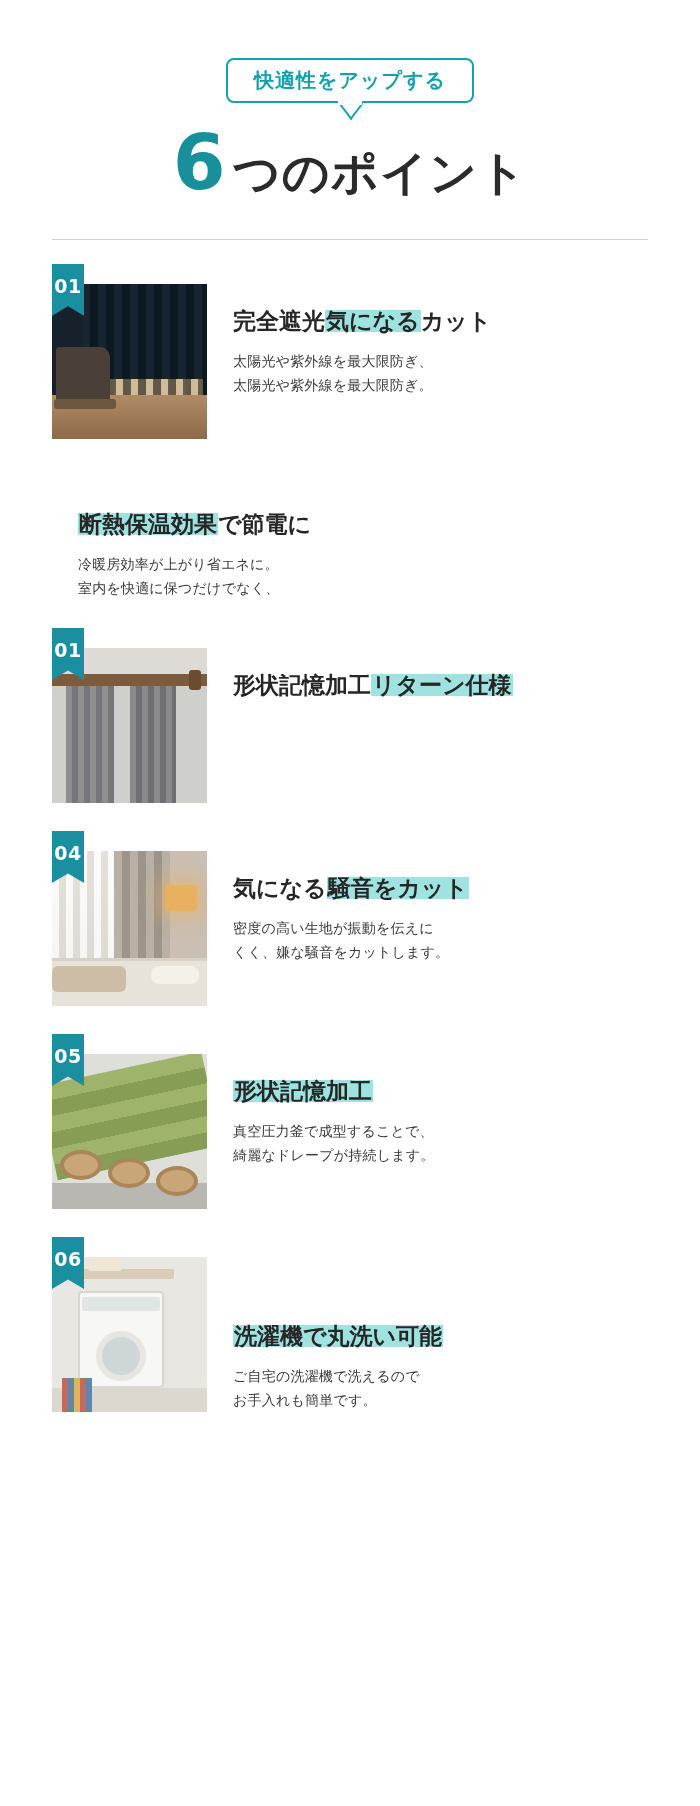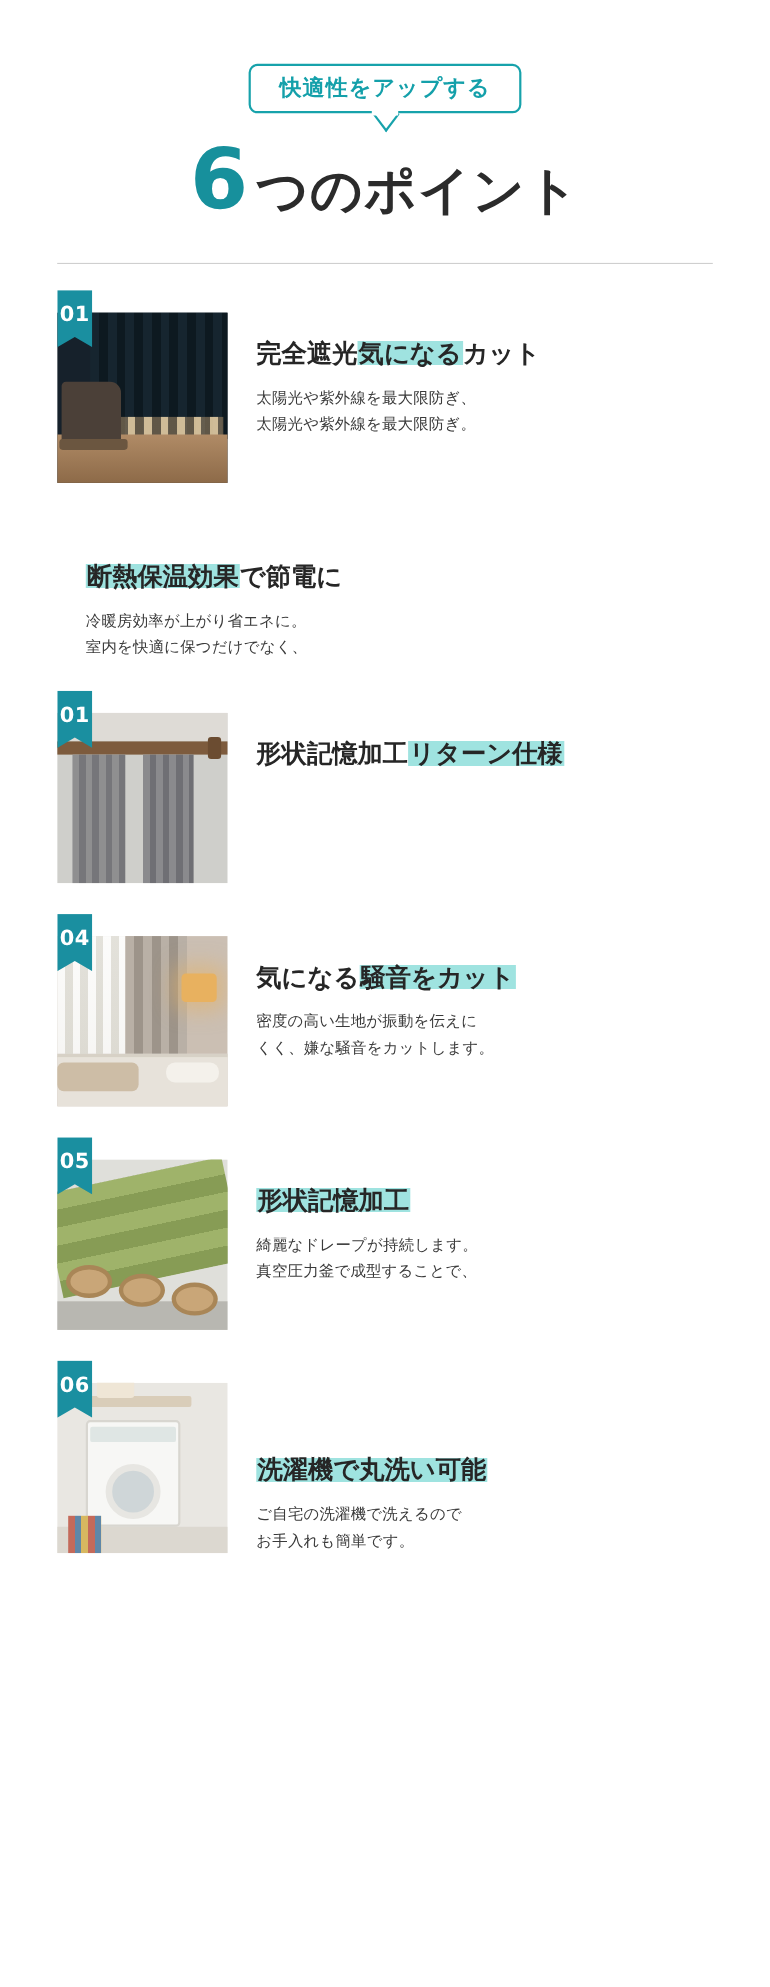--- a/index.html
+++ b/index.html
@@ -374,22 +374,22 @@
               <div class="end2"></div>
               <div class="end3"></div>
           </div>
         </div>
       </div>
       <div class="text-col">
         <div class="item-title">
           <span></span><span class="hl">形状記憶加工</span><span></span>
         </div>
         <div class="item-desc">
+          <div>真空圧力釜で成型することで、</div>
           <div>綺麗なドレープが持続します。</div>
-          <div>真空圧力釜で成型することで、</div>
         </div>
       </div>
     </div>
 
     <div class="item">
       <div class="thumb-wrap">
         <div class="badge">06</div>
         <div class="thumb">
           <div class="ph t6">
             <div class="floor"></div>

